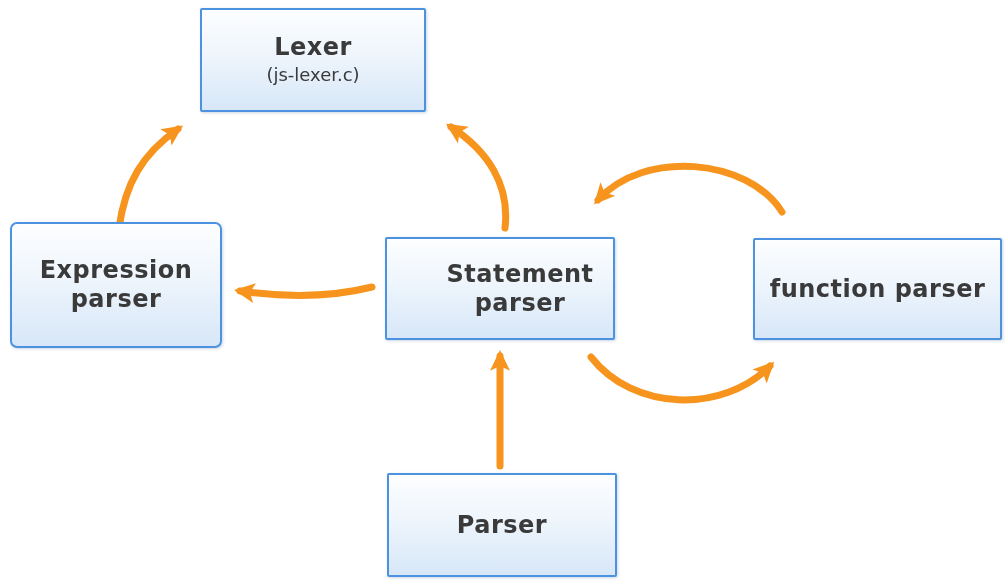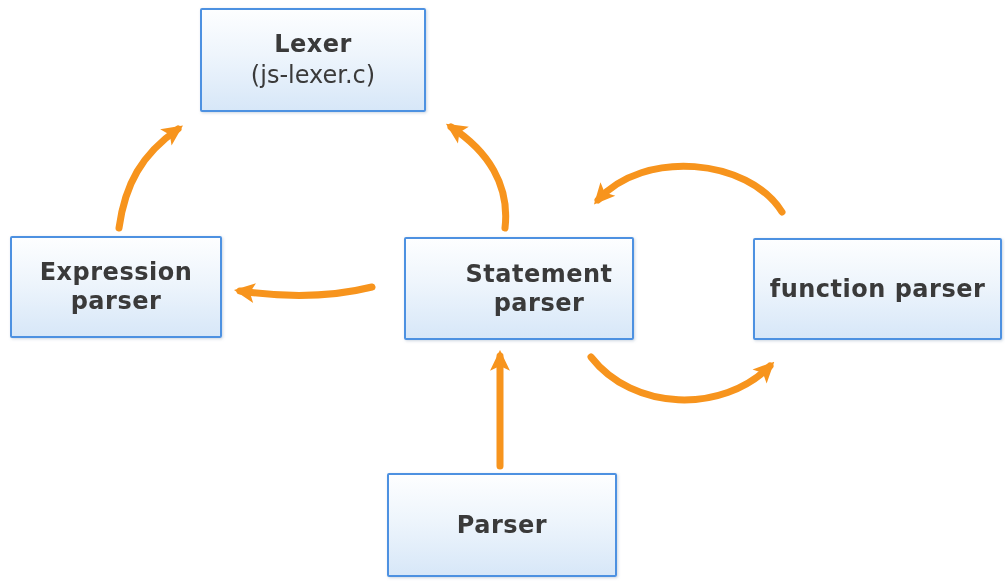--- a/index.html
+++ b/index.html
@@ -37,29 +37,29 @@
     color: #3a3a3a;
   }
   .node-title {
     font-size: 24px;
     font-weight: bold;
     line-height: 1.2;
     white-space: pre-line;
     letter-spacing: 0.5px;
   }
   .node-subtitle {
-    font-size: 24px;
+    font-size: 18px;
     font-weight: normal;
     line-height: 1.25;
     margin-top: 2px;
     white-space: nowrap;
   }
   #node-lexer            { left: 200px; top: 8px;   width: 226px; height: 104px; }
-  #node-expression-parser{ left: 10px;  top: 236px; width: 212px; height: 102px; }
-  #node-statement-parser { left: 404px; top: 237px; width: 230px; height: 103px; padding-left: 40px; }
+  #node-expression-parser{ left: 10px;  top: 222px; width: 212px; height: 126px; border-radius: 7px; }
+  #node-statement-parser { left: 385px; top: 237px; width: 230px; height: 103px; padding-left: 40px; }
   #node-function-parser  { left: 753px; top: 238px; width: 249px; height: 102px; }
   #node-parser           { left: 387px; top: 473px; width: 230px; height: 104px; }
 </style>
 </head>
 <body>
 
 <div class="canvas">
 
   <svg class="arrow-layer" viewBox="0 0 1005 584" xmlns="http://www.w3.org/2000/svg">
     <defs>

